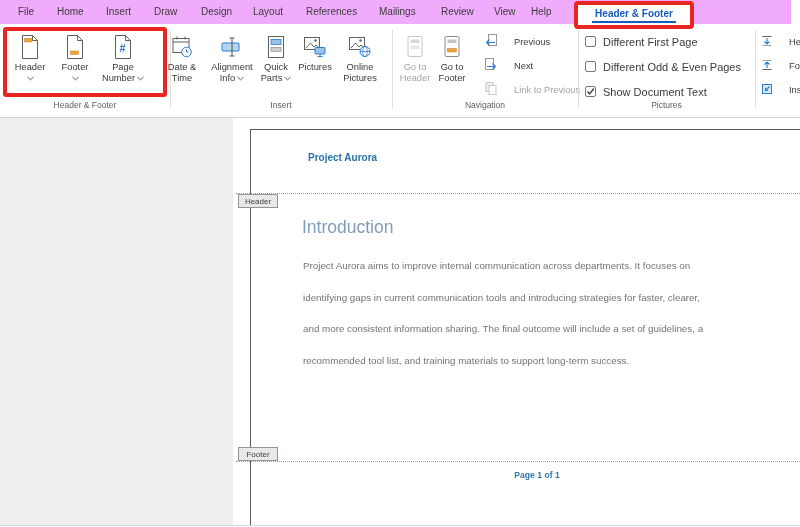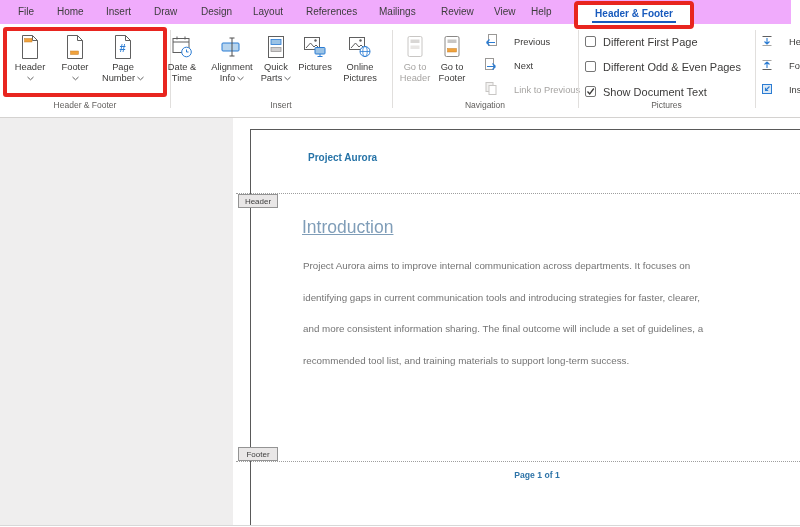--- a/index.html
+++ b/index.html
@@ -36,21 +36,21 @@
 
   
   #docpane { position:absolute; left:0; top:118px; width:800px; height:409px; background:#fff; }
   #canvas-strip { position:absolute; left:0; top:0; width:233px; height:407px; background:#efeeee; }
   #page-border-v { position:absolute; left:250px; top:11px; width:1px; height:396px; background:#595959; }
   #page-border-h { position:absolute; left:250px; top:11px; width:550px; height:1px; background:#595959; }
   .dashline { position:absolute; left:236px; width:564px; height:0; border-top:1px dotted #9e9e9e; }
   .edge-tab { position:absolute; left:238px; width:40px; height:14px; background:#e9e7e7; border:1px solid #949494;
     font-size:8px; color:#404040; display:flex; align-items:center; justify-content:center; }
   #hdr-text { position:absolute; left:308px; top:34px; font-size:10px; font-weight:600; color:#2673a7; }
-  #doc-heading { position:absolute; left:302px; top:99px; font-size:17.5px; font-weight:300; color:#7f9db8;text-decoration:underline; }
+  #doc-heading { position:absolute; left:302px; top:99px; font-size:17.5px; font-weight:300; color:#7f9db8; }
   #doc-para { position:absolute; left:303px; top:126px; width:490px; font-size:9.8px; line-height:18.7px; color:#747474; }
   #doc-para span { display:block; white-space:nowrap;margin-top:13px; }
   #ftr-text { position:absolute; left:262px; top:352px; width:550px; text-align:center;
     font-size:8.6px; font-weight:600; color:#2e74a8; }
   #bottom-line { position:absolute; left:0; top:407px; width:800px; height:1px; background:#d8d8d8; }
 </style>
 </head>
 <body>
 
 <div id="menubar">

